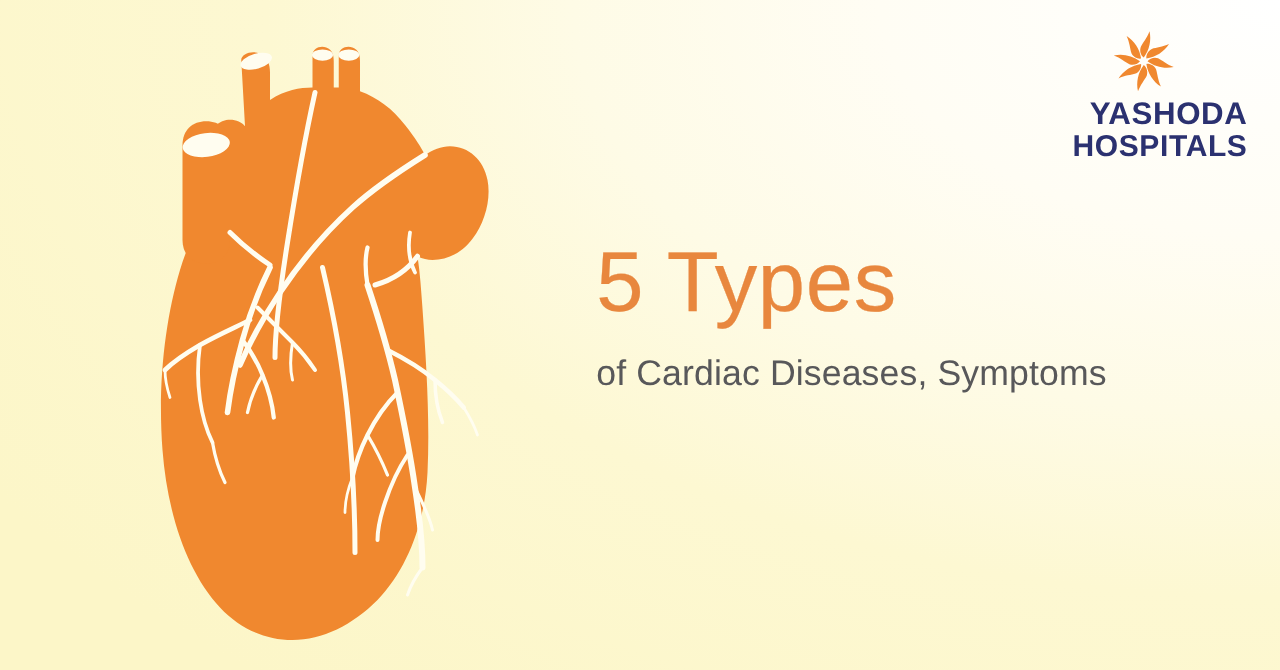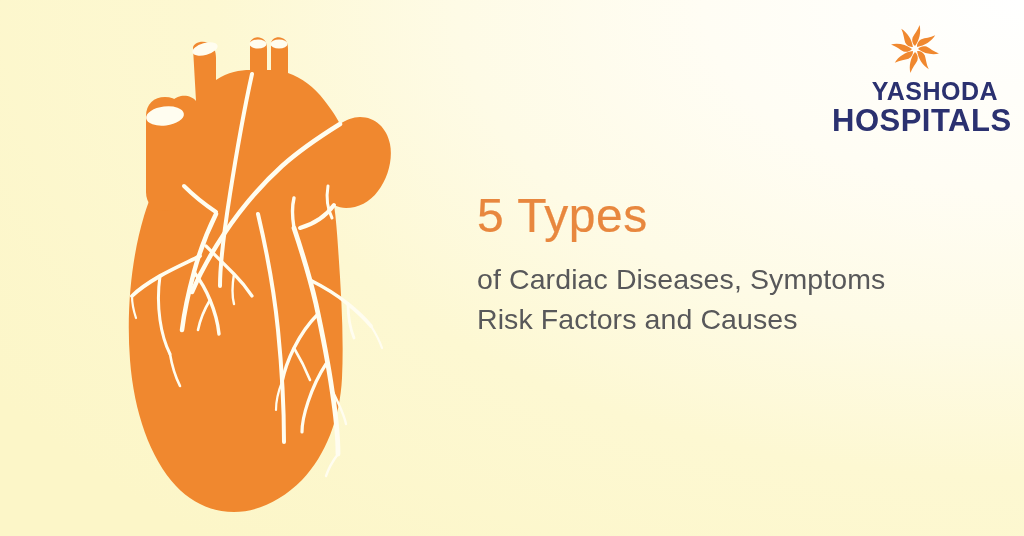--- a/index.html
+++ b/index.html
@@ -60,35 +60,35 @@
   }
   .logo-word {
     display: block;
     color: #2b3170;
     font-family: "Liberation Sans", sans-serif;
     font-weight: bold;
     letter-spacing: 0.5px;
     line-height: 1.06;
   }
   #logo-line-1 { font-size: 25px; }
-  #logo-line-2 { font-size: 31px; }
+  #logo-line-2 { font-size: 24px; }
 
   
   #text-block {
     position: absolute;
     left: 477px;
     top: 192px;
     width: 470px;
   }
   #headline {
     margin: 0;
     color: #e8873e;
     font-family: "Liberation Sans", sans-serif;
     font-weight: 300;
-    font-size: 48px;
+    font-size: 68px;
     line-height: 1.0;
     letter-spacing: 0.5px;
     -webkit-text-stroke: 0.2px #e8873e;
   }
   #subheadline {
     margin: 19px 0 14px 0;
     color: #58585a;
     font-family: "Liberation Sans", sans-serif;
     font-weight: 400;
     font-size: 28.5px;
@@ -244,17 +244,16 @@
       </g>
     </svg>
     <span class="logo-word" id="logo-line-1">YASHODA</span>
     <span class="logo-word" id="logo-line-2">HOSPITALS</span>
   </div>
 
   <div id="text-block">
     <h1 id="headline">5 Types</h1>
     <p id="subheadline">
       <span class="sub-line">of Cardiac Diseases, Symptoms</span>
-      <span class="sub-line">Risk Factors and Causes</span>
     </p>
   </div>
 
 </div>
 
 </body></html>

